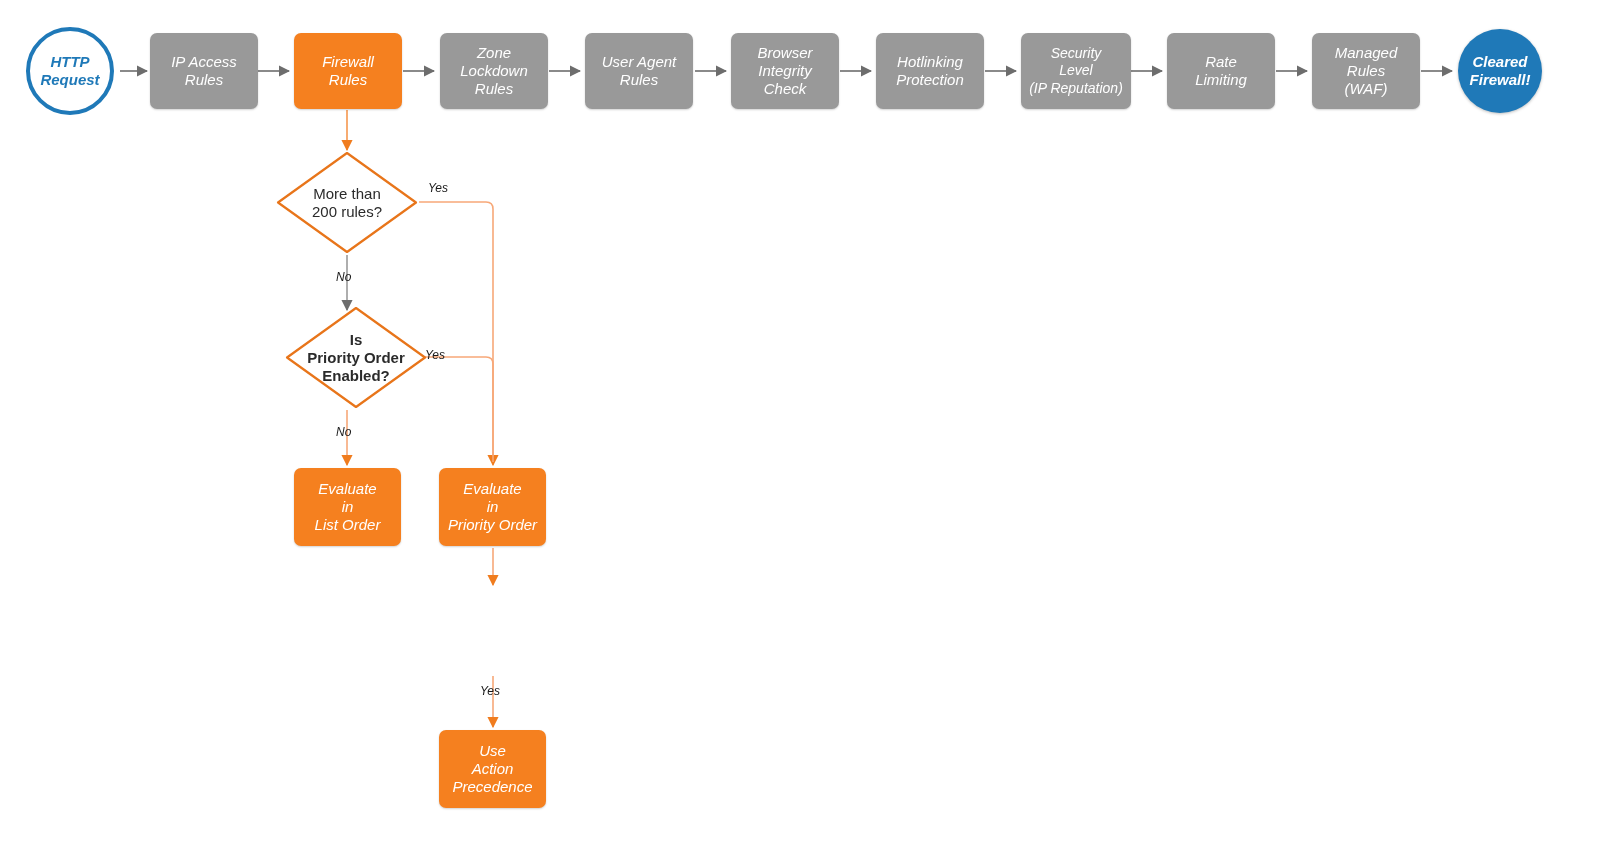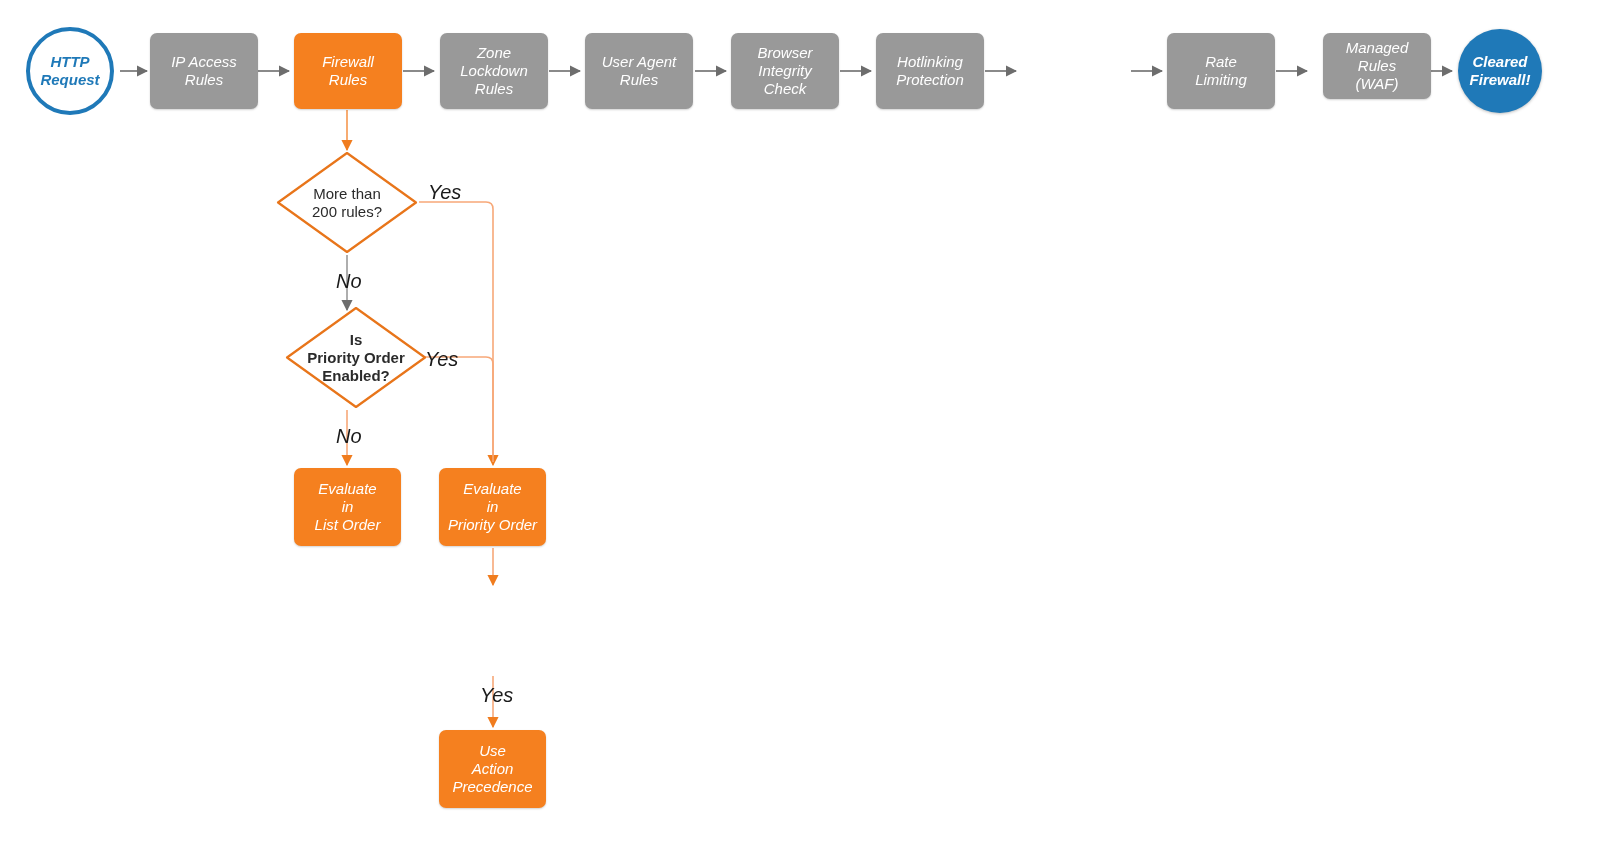--- a/index.html
+++ b/index.html
@@ -96,21 +96,21 @@
     color: #2b2b2b;
     font-size: 15px;
     line-height: 1.2;
     white-space: pre-line;
   }
 
   
   .edge-label {
     position: absolute;
     color: #1a1a1a;
-    font-size: 20px;
+    font-size: 12px;
     white-space: nowrap;
   }
   .edge-label.ital { font-style: italic; }
 </style>
 </head>
 <body>
 
 <div id="canvas">
 
   <svg class="edges" viewBox="0 0 1600 858" xmlns="http://www.w3.org/2000/svg">
@@ -181,27 +181,32 @@
     <span>Browser
 Integrity
 Check</span>
   </div>
 
   <div class="node proc gray" style="left:876px; top:33px; width:108px; height:76px;text-align:center;">
     <span>Hotlinking
 Protection</span>
   </div>
 
+  <div class="node proc gray" style="left:1021px; top:33px; width:110px; height:76px; font-size:14px;">
+    <span>Security
+Level
+(IP Reputation)</span>
+  </div>
 
   <div class="node proc gray" style="left:1167px; top:33px; width:108px; height:76px;">
     <span>Rate
 Limiting</span>
   </div>
 
-  <div class="node proc gray" style="left:1312px; top:33px; width:108px; height:66px;margin-left:11px;">
+  <div class="node proc gray" style="left:1312px; top:33px; width:108px; height:76px;">
     <span>Managed
 Rules
 (WAF)</span>
   </div>
 
   <div class="node circle filled" style="left:1458px; top:29px; width:84px; height:84px;">
     <span>Cleared
 Firewall!</span>
   </div>
 

